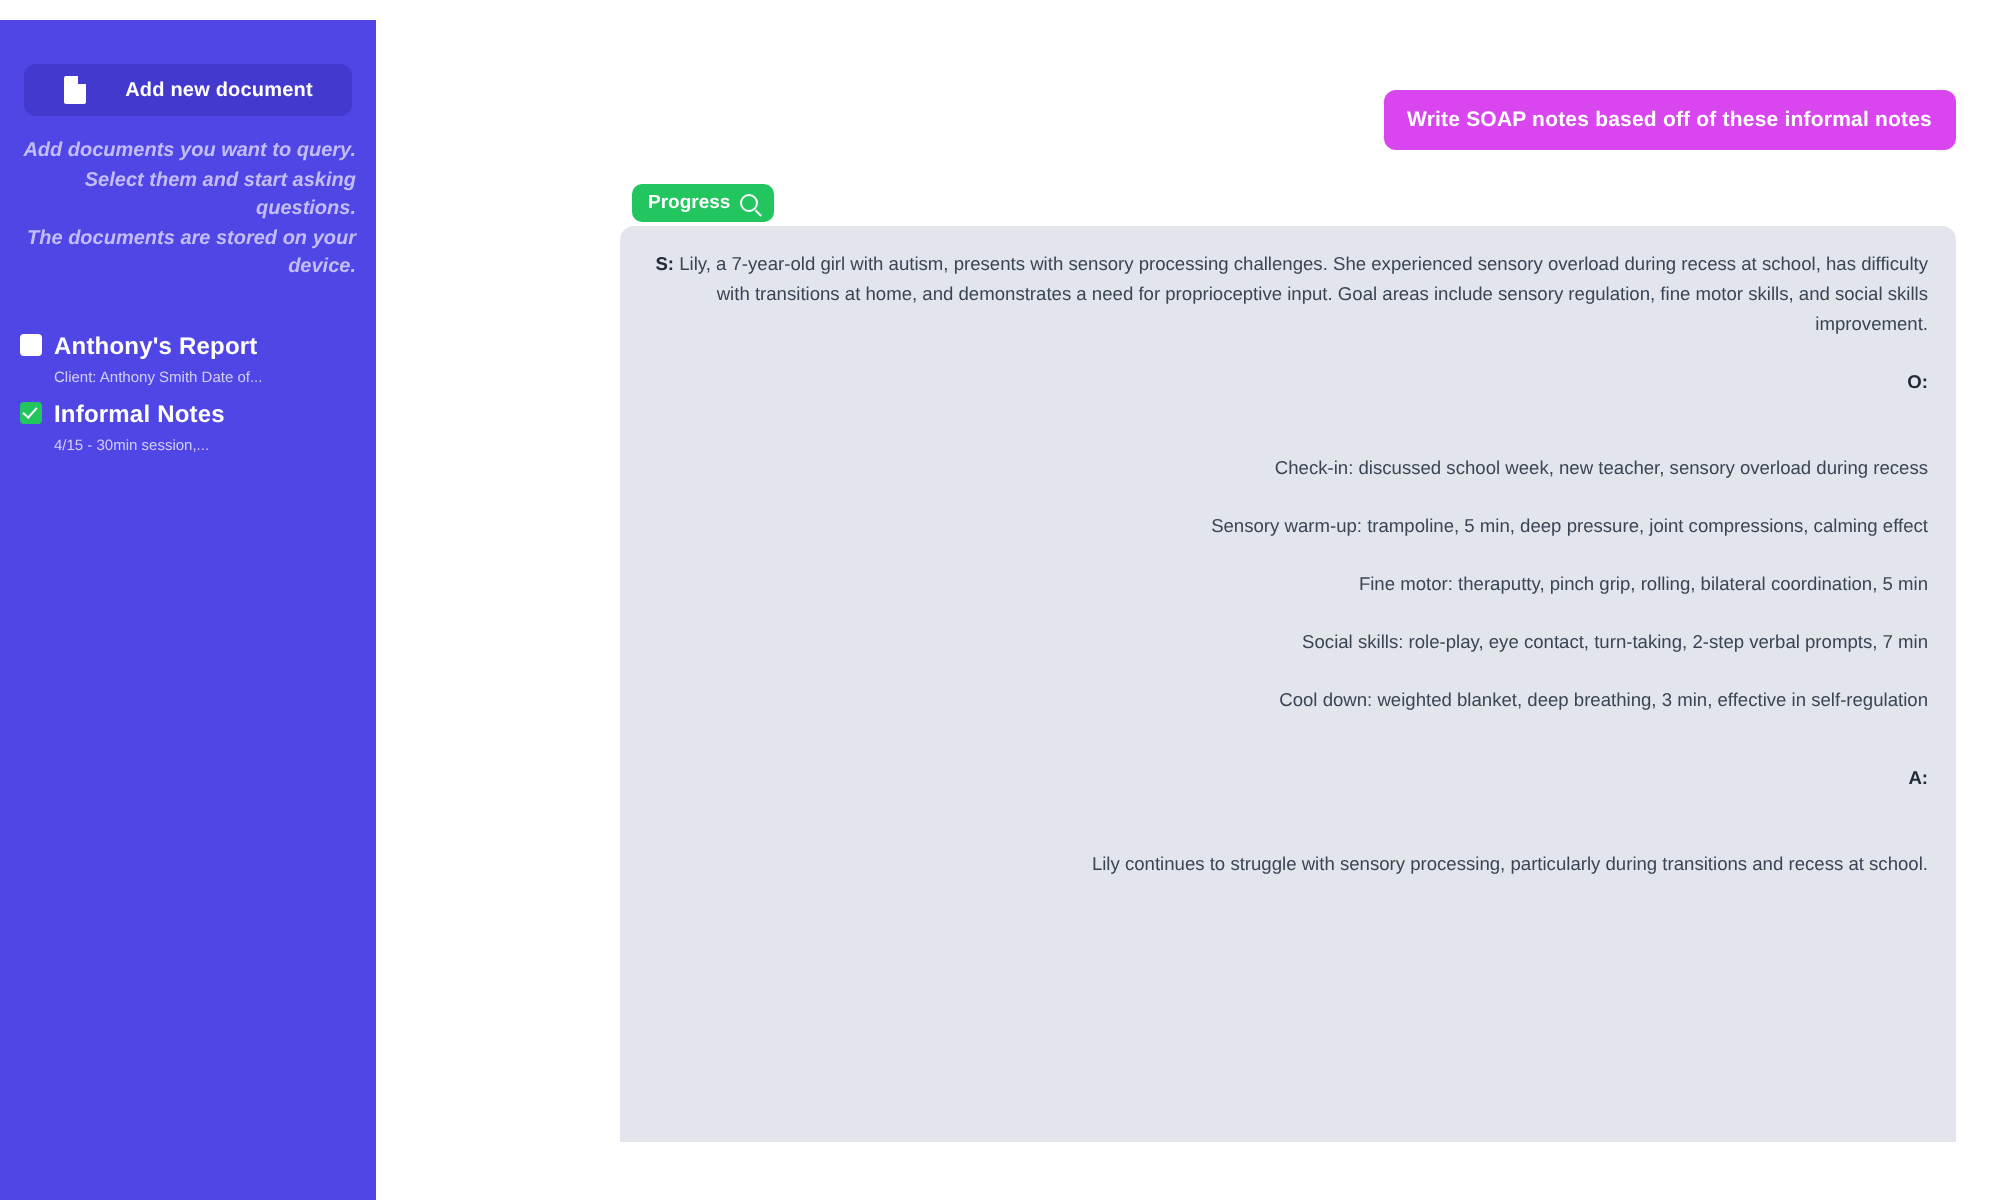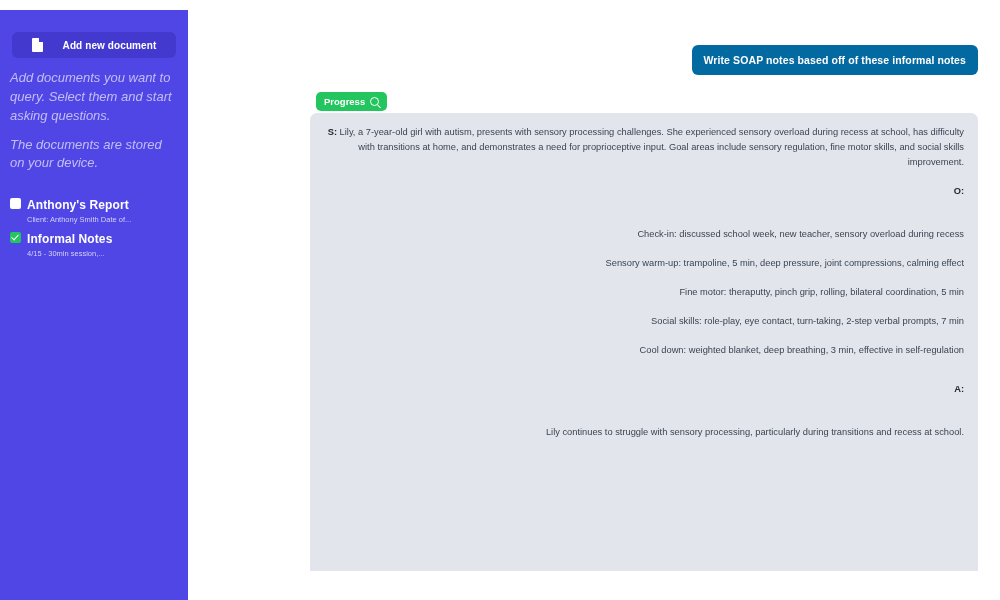--- a/index.html
+++ b/index.html
@@ -64,29 +64,29 @@
   #add-doc-btn .label {
     color: #ffffff;
     font-size: 10px;
     font-weight: bold;
     letter-spacing: 0.1px;
     white-space: nowrap;
   }
 
   .side-help {
     color: #c3bdf5;
-    font-size: 13px;
+    font-size: 10px;
     font-style: italic;
-    font-weight: normal;
-    text-align: left;
+    font-weight: bold;
+    text-align: right;
     line-height: 1.45;
     padding: 0 10px;
   }
   #help-1 { margin-top: 11px; }
-  #help-2 { margin-top: 10px; }
+  #help-2 { }
 
   #doc-list {
     margin-top: 20px;
     list-style: none;
   }
   .doc-item {
     position: relative;
     padding: 2px 26px 2px 10px;
     display: flex;
     gap: 6px;
@@ -162,21 +162,21 @@
     position: absolute;
     left: 0; top: 0;
     width: 812px; height: 10px;
     background: #ffffff;
   }
 
   #user-message {
     position: absolute;
     right: 22px;
     top: 45px;
-    background: #0369a1;
+    background: #d946ef;
     color: #ffffff;
     font-size: 10.5px;
     font-weight: bold;
     padding: 9px 12px;
     border-radius: 6px;
     max-width: 480px;
     letter-spacing: 0.1px;
     white-space: nowrap;
   }
 

